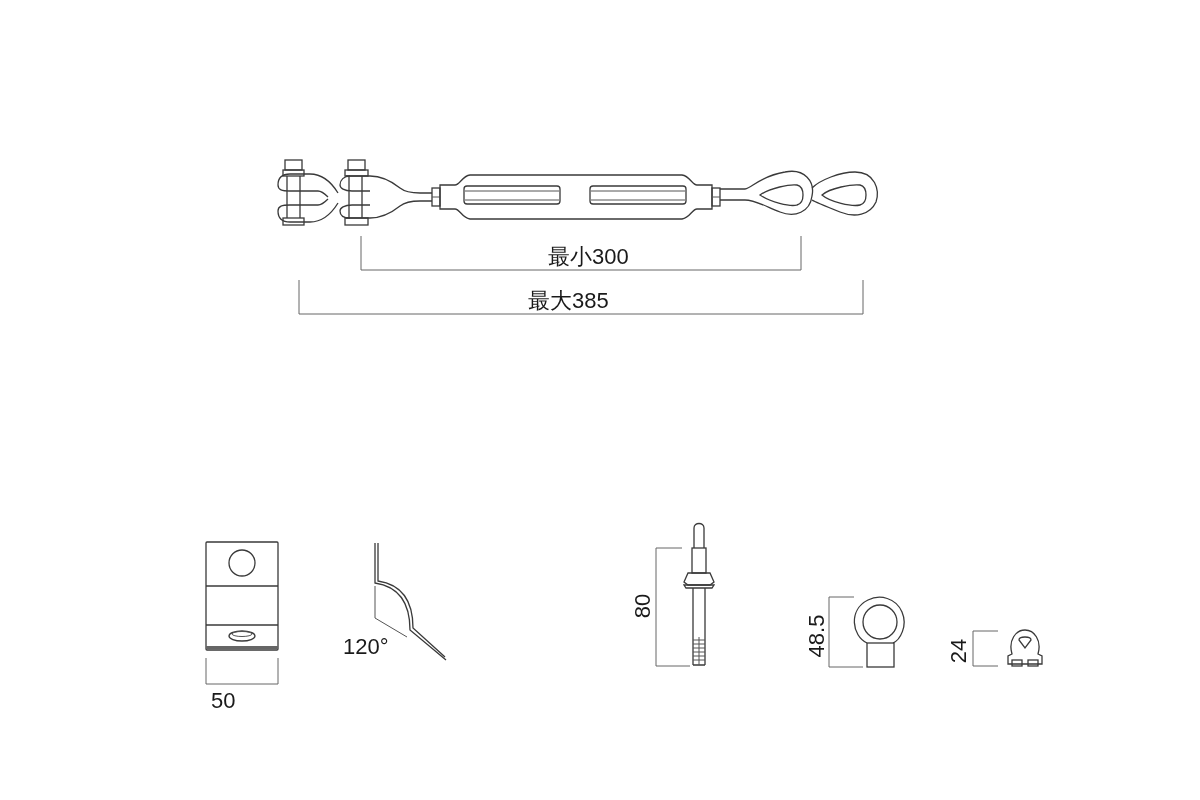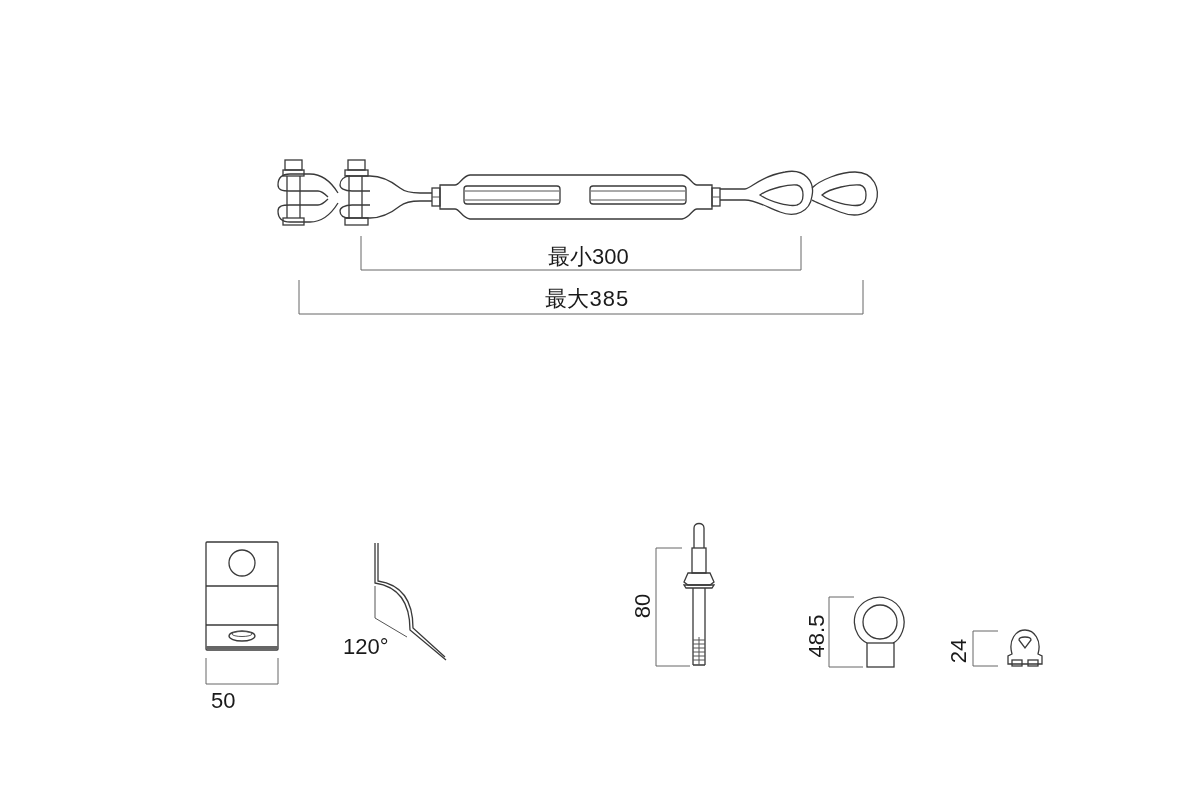--- a/index.html
+++ b/index.html
@@ -111,18 +111,18 @@
   <g>
     <path class="ln" d="M1012,654 C1008,640 1016,630 1025,630 C1034,630 1042,640 1038,654 L1042,656 L1042,664 L1008,664 L1008,656 Z"></path>
     <path class="ln" d="M1019,640 C1019,636 1031,636 1031,640 L1025,648 Z"></path>
     <rect class="ln" x="1012" y="660" width="10" height="6"></rect>
     <rect class="ln" x="1028" y="660" width="10" height="6"></rect>
     <path class="dim" d="M998,631 L973,631 L973,666 L998,666"></path>
   </g>
 </svg>
 
 <div class="lbl" style="left:548px; top:246px;">最小300</div>
-<div class="lbl" style="left:545px; top:290px;font-family:Liberation Mono, monospace;">最大385</div>
+<div class="lbl" style="left:528px; top:290px;">最大385</div>
 <div class="lbl" style="left:211px; top:690px;">50</div>
 <div class="lbl" style="left:343px; top:636px;">120°</div>
 <div class="lbl rot" style="left:628px; top:595px; width:30px; text-align:center;">80</div>
 <div class="lbl rot" style="left:792px; top:625px; width:50px; text-align:center;">48.5</div>
 <div class="lbl rot" style="left:944px; top:640px; width:30px; text-align:center;">24</div>
 
 </body></html>

